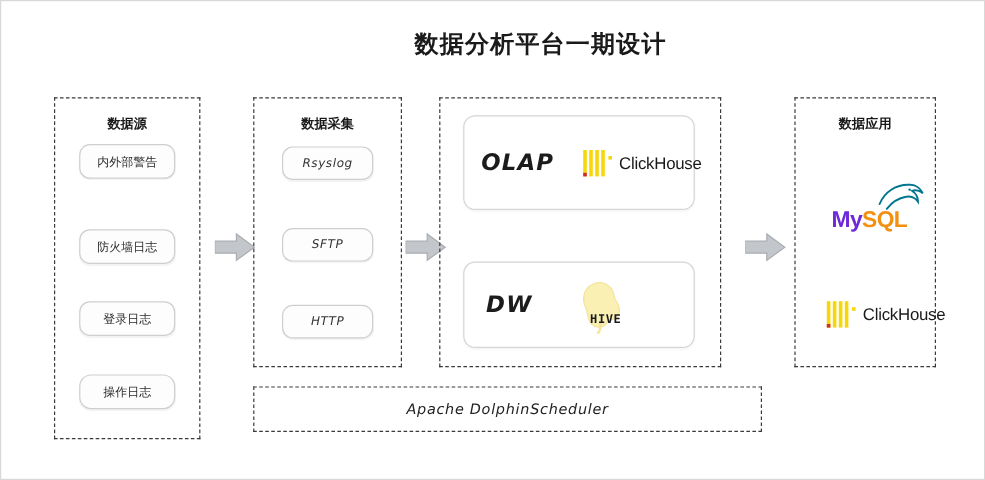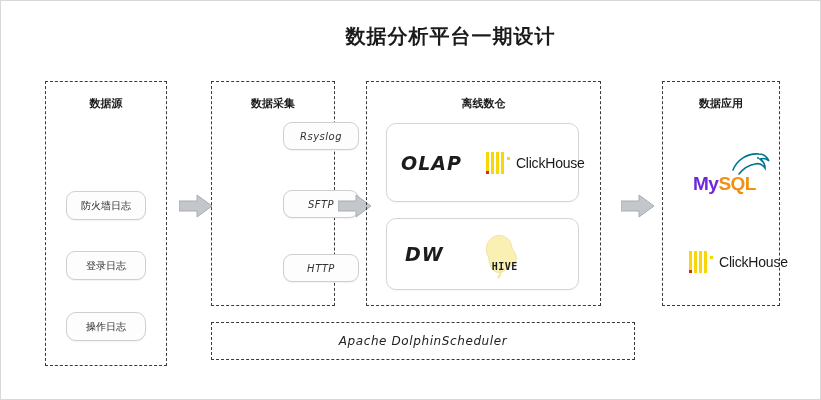--- a/index.html
+++ b/index.html
@@ -62,21 +62,20 @@
     font-size: 10px;
     color: #2b2b2b;
     box-shadow: 0 1px 1px rgba(0,0,0,0.05);
   }
   .node.hand {
     font-family: "DejaVu Sans", sans-serif;
     font-size: 10px;
     font-style: italic;
     letter-spacing: 0.5px;
     color: #333;
-    margin-left: 48px;
   }
   
   .panel {
     position: absolute;
     background: #ffffff;
     border: 1px solid #d5d5d5;
     border-radius: 10px;
     box-sizing: border-box;
     display: flex;
     align-items: center;
@@ -194,20 +193,21 @@
 </head>
 <body>
 
 <div id="canvas">
 
   <div id="diagram-title">数据分析平台一期设计</div>
 
   <div class="group" style="left:44px; top:80px; width:122px; height:285px;">
     <div class="group-title">数据源</div>
   </div>
+  <div class="node" style="left:65px; top:119px; width:80px; height:29px;">内外部警告</div>
   <div class="node" style="left:65px; top:190px; width:80px; height:29px;font-family:Liberation Mono, monospace;">防火墙日志</div>
   <div class="node" style="left:65px; top:250px; width:80px; height:29px;">登录日志</div>
   <div class="node" style="left:65px; top:311px; width:80px; height:29px;border-radius:10px;">操作日志</div>
 
   <div class="arrow" style="left:178px; top:192px; width:34px; height:26px;">
     <svg width="34" height="26" viewBox="0 0 34 26">
       <polygon points="0,8 18,8 18,2 33,13 18,24 18,18 0,18" fill="#c3c6ca" stroke="#a9adb2" stroke-width="1"></polygon>
     </svg>
   </div>
 
@@ -221,21 +221,21 @@
   <div class="arrow" style="left:337px; top:192px; width:34px; height:26px;">
     <svg width="34" height="26" viewBox="0 0 34 26">
       <polygon points="0,8 18,8 18,2 33,13 18,24 18,18 0,18" fill="#c3c6ca" stroke="#a9adb2" stroke-width="1"></polygon>
     </svg>
   </div>
 
   <div class="group" style="left:365px; top:80px; width:235px; height:225px;">
     <div class="group-title">离线数仓</div>
   </div>
 
-  <div class="panel" style="left:385px; top:122px; width:193px; height:79px;align-items:center;">
+  <div class="panel" style="left:385px; top:95px; width:193px; height:79px;align-items:center;">
     <span class="panel-label" style="margin-left:14px;">OLAP</span>
     <span class="ch-wrap" style="margin-left:24px;">
       <span class="ch-logo">
         <span class="ch-bars">
           <span class="ch-bar"></span>
             <span class="ch-bar"></span>
           <span class="ch-bar"></span>
             <span class="ch-bar"></span>
           <span class="ch-red"></span>
         </span>

